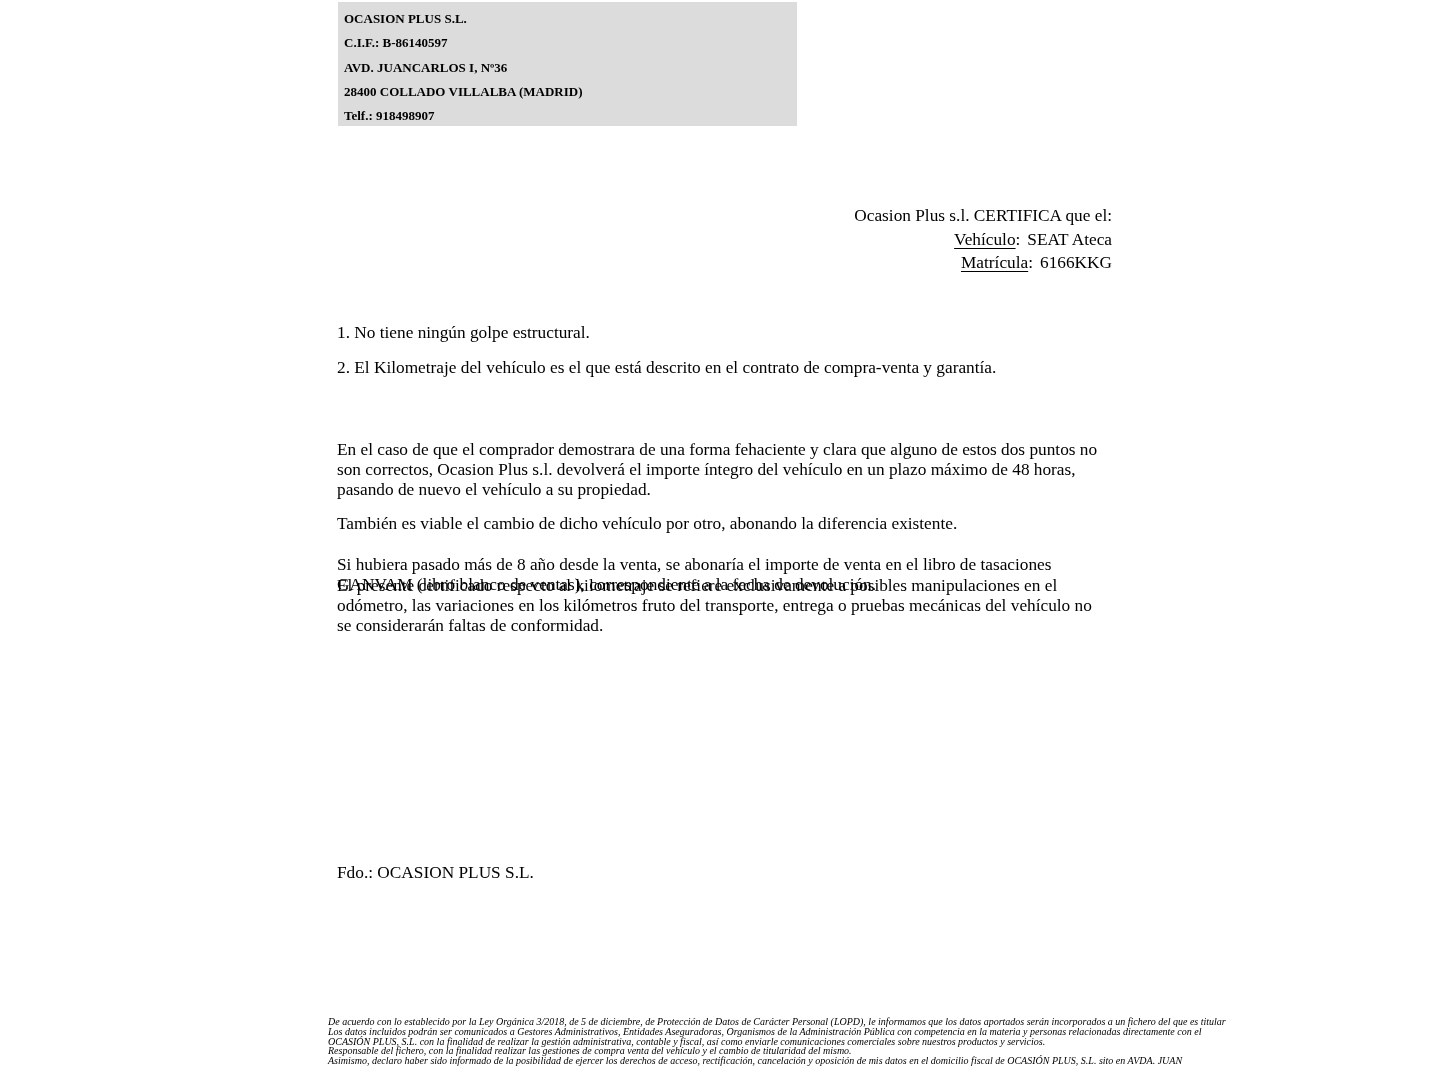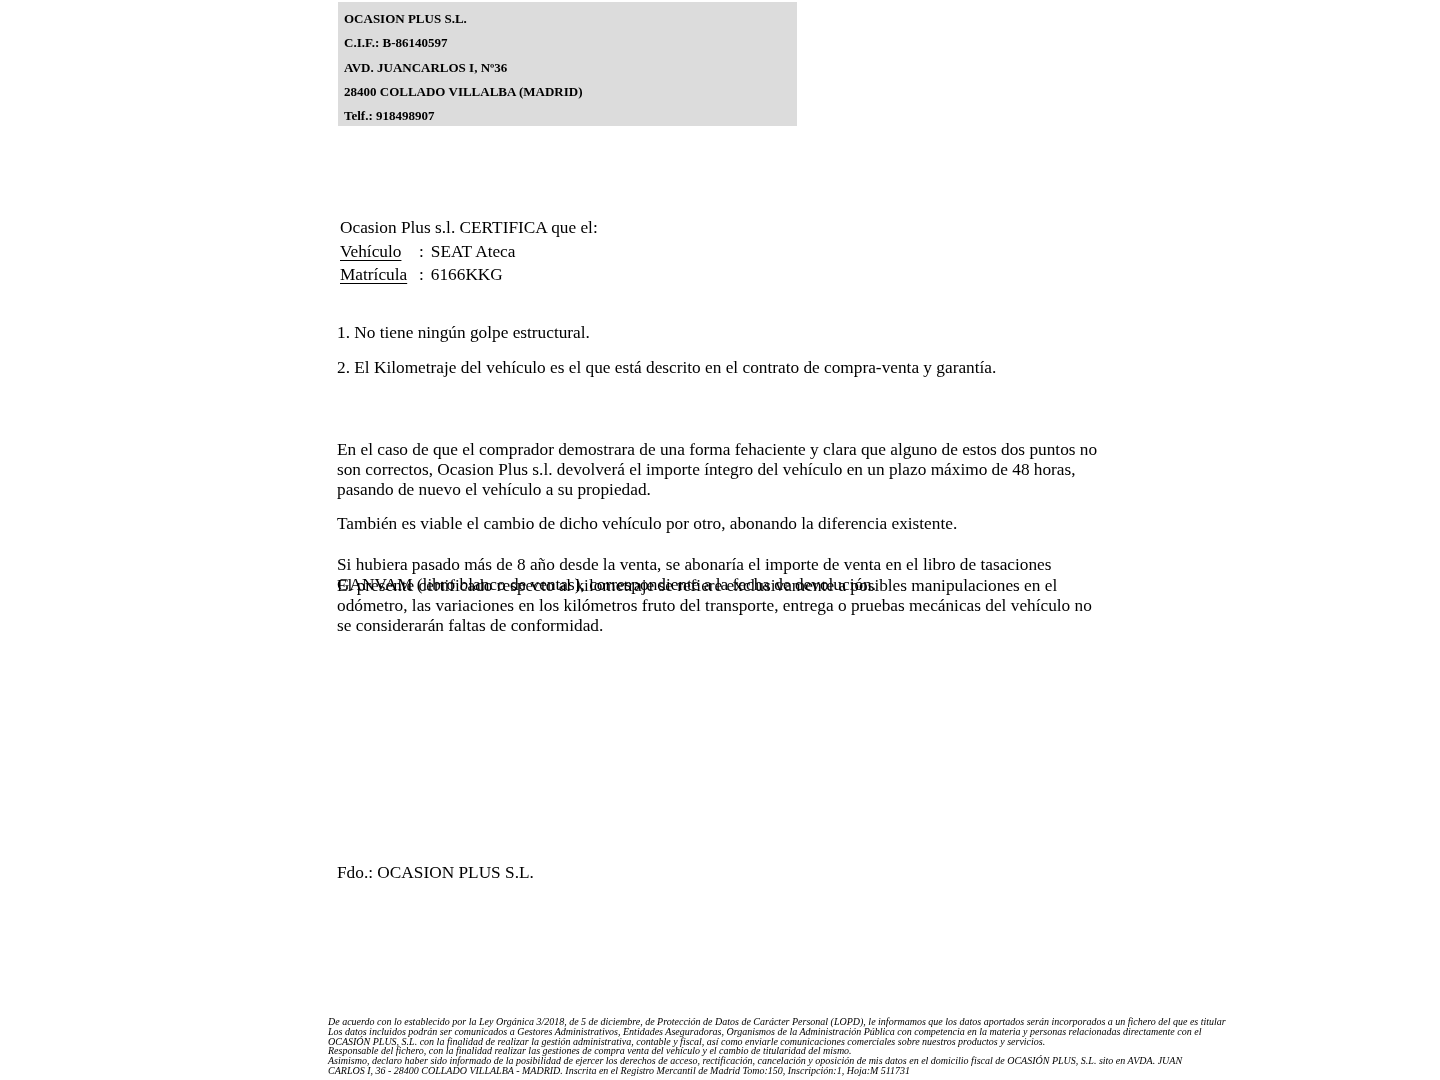--- a/index.html
+++ b/index.html
@@ -59,21 +59,21 @@
 
   <div class="company-box" style="background: rgb(220, 220, 220);">
     <div>OCASION PLUS S.L.</div>
     <div>C.I.F.: B-86140597</div>
     <div>AVD. JUANCARLOS I, Nº36</div>
     <div>28400 COLLADO VILLALBA (MADRID)</div>
     <div>Telf.: 918498907</div>
   </div>
 
 
-  <div class="t cert-block" style="top:216px;">
+  <div class="t cert-block" style="top:204px;text-align:right;">
     <div>Ocasion Plus s.l. CERTIFICA que el:</div>
     <div>
       <span class="field-label"><u>Vehículo</u></span><span>:</span><span class="field-value">SEAT Ateca</span>
     </div>
     <div>
       <span class="field-label"><u>Matrícula</u></span><span>:</span><span class="field-value">6166KKG</span>
     </div>
   </div>
 
   <div class="t" style="top:323px;">1. No tiene ningún golpe estructural.</div>
@@ -85,16 +85,15 @@
   <div class="t" style="top:576px;font-family:Liberation Serif, serif;">El presente certificado respecto al kilometraje se refiere exclusivamente a posibles manipulaciones en el odómetro, las variaciones en los kilómetros fruto del transporte, entrega o pruebas mecánicas del vehículo no se considerarán faltas de conformidad.</div>
 
   <div class="t" style="top:863px;">Fdo.: OCASION PLUS S.L.</div>
 
   <div class="legal-footer">
     <div>De acuerdo con lo establecido por la Ley Orgánica 3/2018, de 5 de diciembre, de Protección de Datos de Carácter Personal (LOPD), le informamos que los datos aportados serán incorporados a un fichero del que es titular</div>
     <div>Los datos incluidos podrán ser comunicados a Gestores Administrativos, Entidades Aseguradoras, Organismos de la Administración Pública con competencia en la materia y personas relacionadas directamente con el</div>
     <div>OCASIÓN PLUS, S.L. con la finalidad de realizar la gestión administrativa, contable y fiscal, así como enviarle comunicaciones comerciales sobre nuestros productos y servicios.</div>
     <div>Responsable del fichero, con la finalidad realizar las gestiones de compra venta del vehículo y el cambio de titularidad del mismo.</div>
     <div>Asimismo, declaro haber sido informado de la posibilidad de ejercer los derechos de acceso, rectificación, cancelación y oposición de mis datos en el domicilio fiscal de OCASIÓN PLUS, S.L. sito en AVDA. JUAN</div>
-    <div>CARLOS I, 36 - 28400 COLLADO VILLALBA - MADRID. Inscrita en el Registro Mercantil de Madrid Tomo:150, Inscripción:1, Hoja:M 511731</div>
   </div>
 
 </div>
 
 </body></html>

